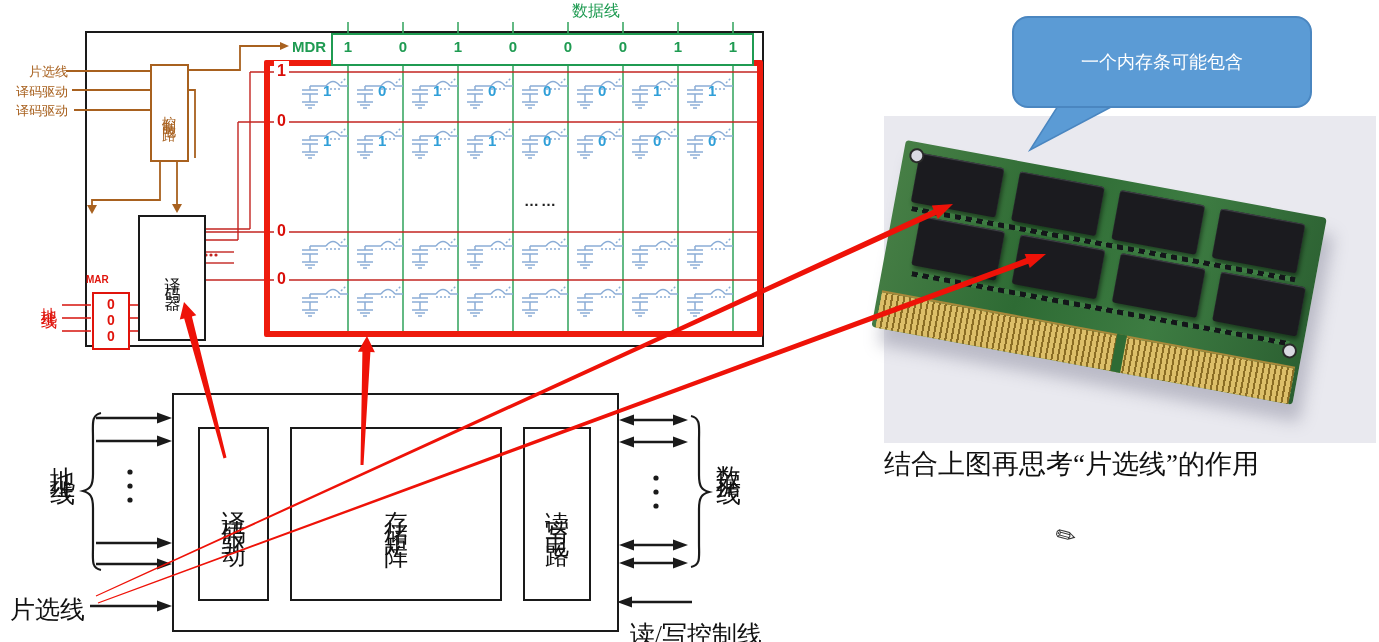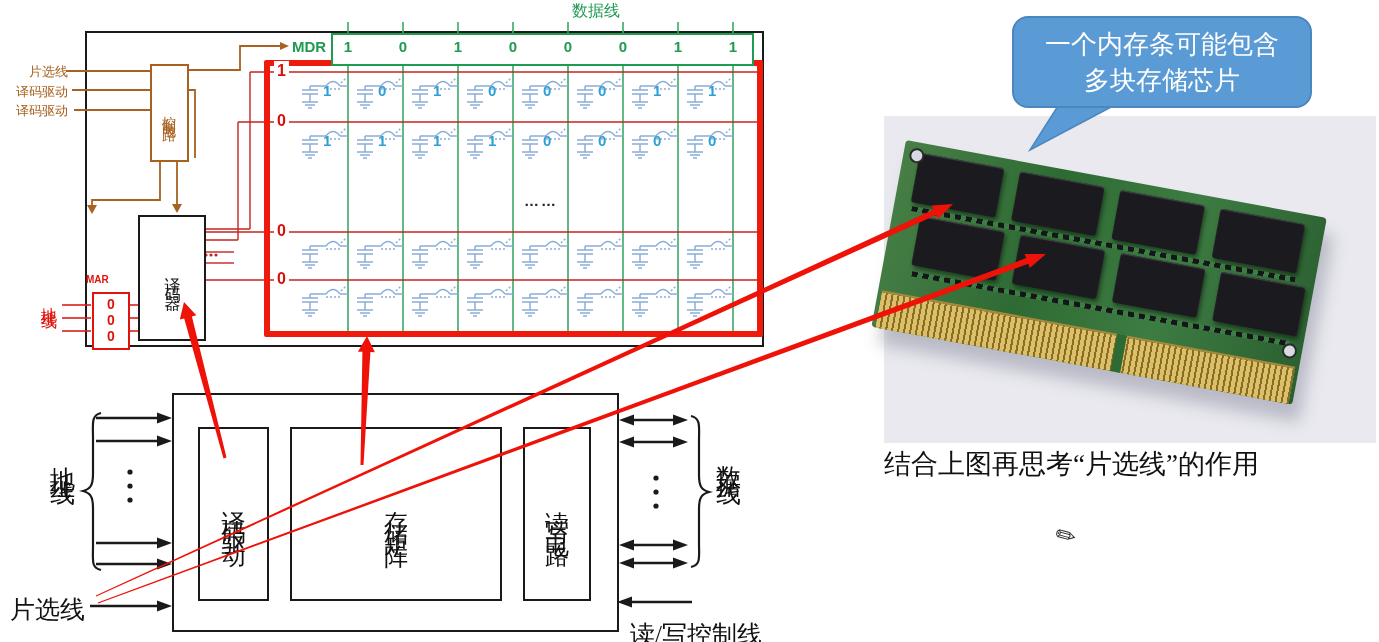--- a/index.html
+++ b/index.html
@@ -50,21 +50,21 @@
        box-shadow:10px 16px 16px rgba(130,130,150,.45);}
   .chip{position:absolute;width:86px;height:50px;background:#1b1b1f;border-radius:3px;
         box-shadow:inset 0 1px 1px #45454d, 2px 3px 4px rgba(0,0,0,.45);}
   #gold{position:absolute;left:4px;bottom:0;width:420px;height:36px;
         background:repeating-linear-gradient(90deg,#dcbf69 0 4px,#8a6d24 4px 6px);border-top:2px solid #a8893a;}
   #gold-notch{position:absolute;left:57%;top:-2px;width:10px;height:38px;background:#2e6b34;}
   .hole{position:absolute;width:11px;height:11px;border-radius:50%;background:#d9d9e2;border:2px solid #2a2a2a;}
   .smdstrip{position:absolute;height:5px;background:repeating-linear-gradient(90deg,#14161a 0 6px,#3d7c42 6px 11px);}
   #bubble{left:1012px;top:16px;width:296px;height:88px;background:#5b9bd5;border:2px solid #4a86c0;border-radius:16px;
         z-index:20;display:flex;flex-direction:column;align-items:center;justify-content:center;
-        color:#fff;font-size:26px;line-height:36px;text-align:right;}
+        color:#fff;font-size:18px;line-height:36px;text-align:right;}
   
   #notes{left:884px;top:447px;width:492px;color:#111;font-size:27px;line-height:34px;
         font-family:"Liberation Serif",serif;z-index:10;}
   #hl{background:#ffff00;}
   #pencil-cursor{left:1056px;top:522px;font-size:24px;color:#333;transform:rotate(-30deg);z-index:12;}
 </style>
 </head>
 <body>
 
 <div id="stage">
@@ -731,21 +731,20 @@
   <div class="abs blk" id="bd-decoder">译码驱动</div>
   <div class="abs blk" id="bd-matrix">存储矩阵</div>
   <div class="abs blk" id="bd-rw">读写电路</div>
   <div class="abs" id="bd-addr-label">地址线</div>
   <div class="abs" id="bd-data-label">数据线</div>
   <div class="abs" id="bd-cs-label">片选线</div>
   <div class="abs" id="bd-rwc-label">读/写控制线</div>
 
   <div class="abs" id="bubble">
     <div>一个内存条可能包含</div>
-    <div>多块存储芯片</div>
   </div>
 
   <div class="abs" id="notes">
     <div>结合上图再思考“片选线”的作用</div>
   </div>
   <div class="abs" id="pencil-cursor">✎</div>
 
   <svg class="layer" id="arrows" width="1379" height="642" style="z-index:40;">
       <polygon points="226.5,457.6 191.9,316.5 196.3,315.3 184.0,302.0 179.8,319.6 184.2,318.5 223.5,458.4" fill="#ee1208"></polygon>
       <polygon points="363.5,465.1 370.4,352.1 374.9,352.3 367.0,336.0 357.9,351.7 362.4,351.8 360.5,464.9" fill="#ee1208"></polygon>

